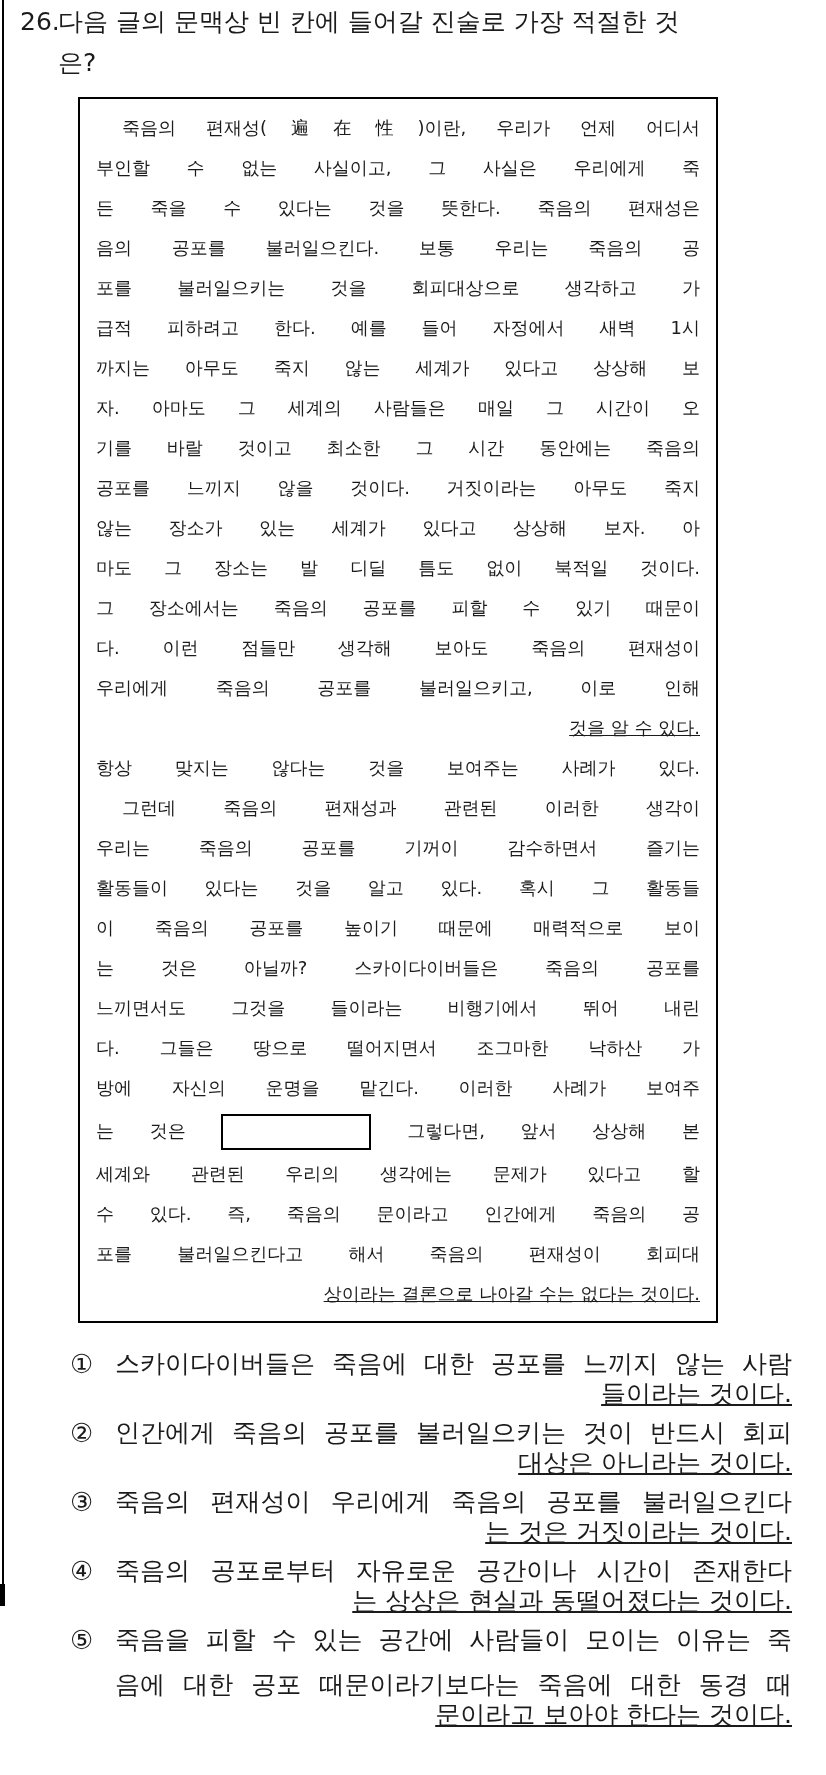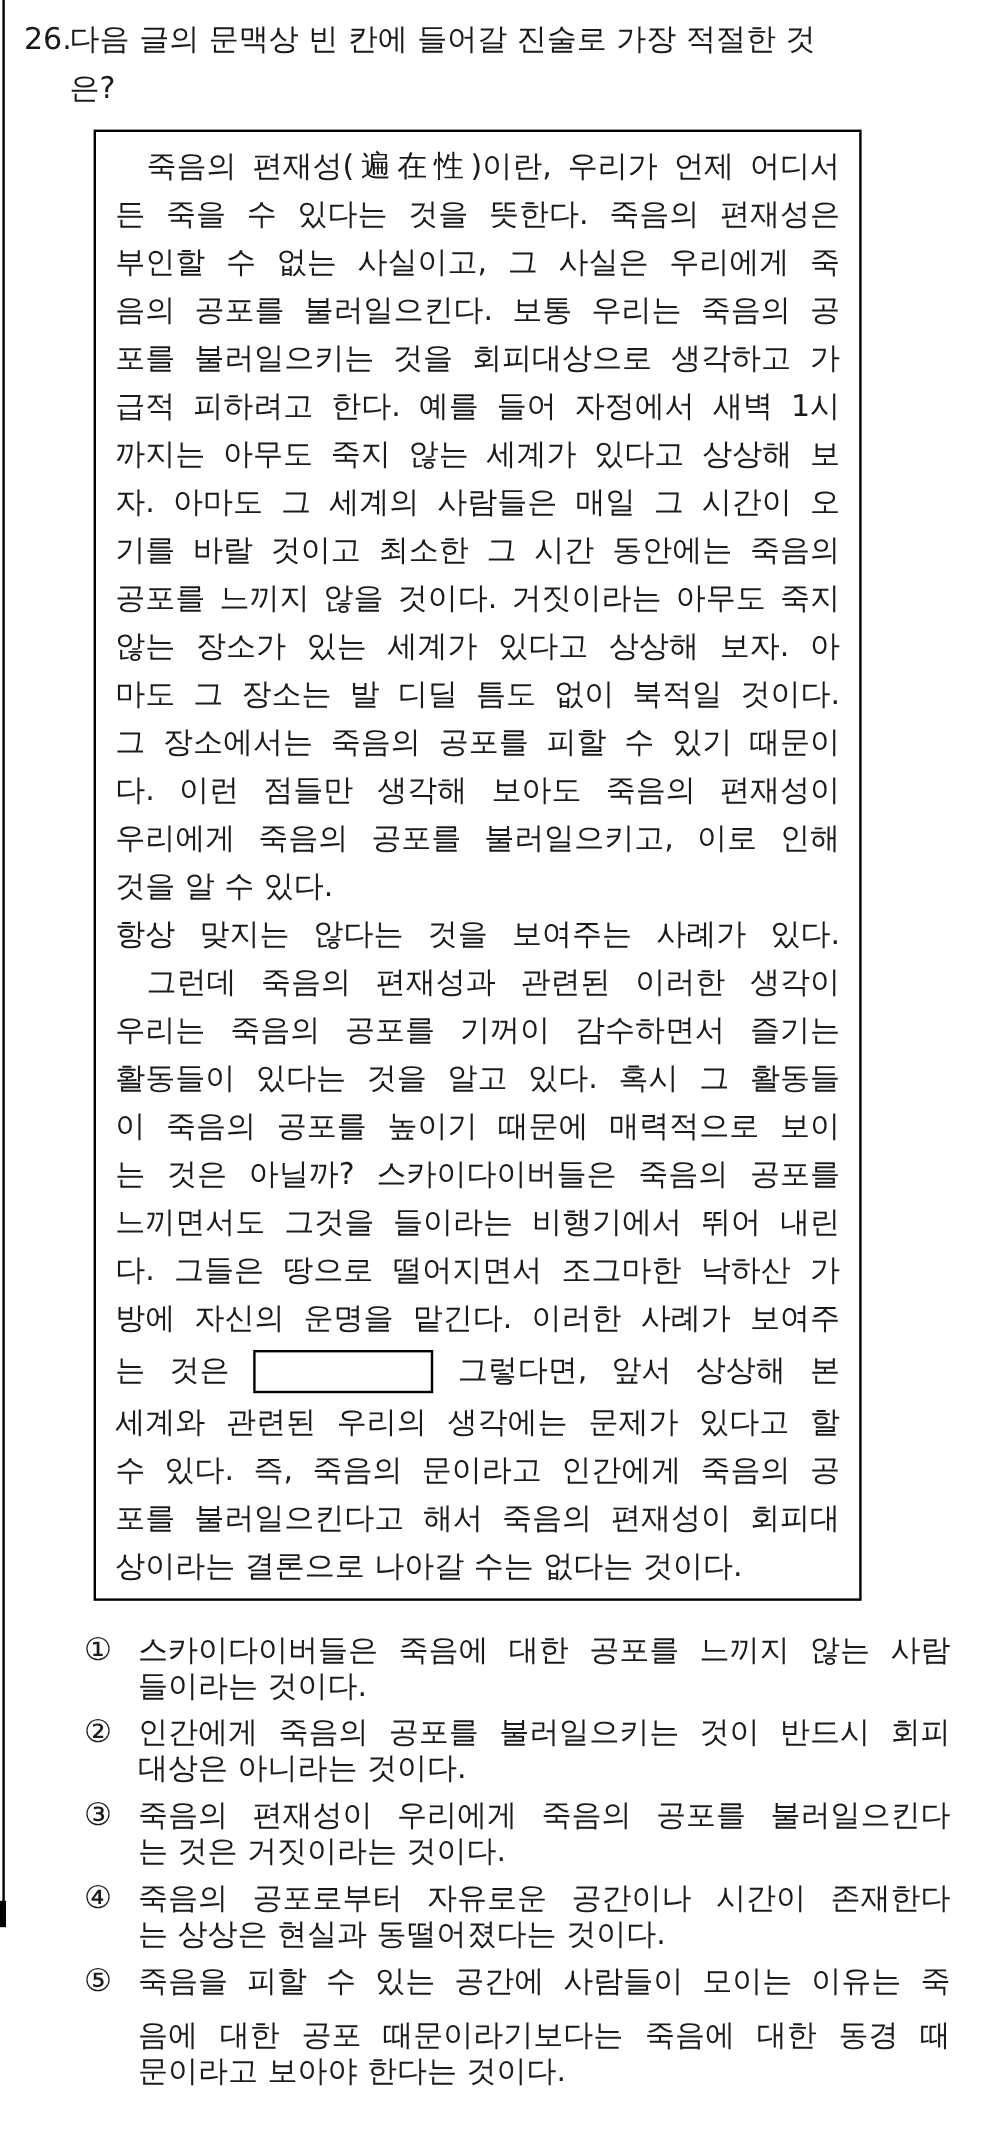--- a/index.html
+++ b/index.html
@@ -7,37 +7,37 @@
     width:826px; height:1775px;
     background:#ffffff;
     color:#1b1b1b;
     font-family:"DejaVu Sans","Liberation Sans",sans-serif;
     position:relative;
     overflow:hidden;
   }
   .vrule      { position:absolute; left:2px; top:0; width:2px; height:1586px; background:#000; }
   .vrule-end  { position:absolute; left:0; top:1584px; width:5px; height:22px; background:#000; }
 
-  .question { display:flex; margin:12px 0 0 20px; font-size:25px; line-height:41px; }
+  .question { display:flex; margin:1px 0 0 20px; font-size:25px; line-height:41px; }
   .qnum  { width:38px; flex:none; }
   .qtext { width:706px; }
 
   .pbox {
     box-sizing:border-box;
     margin:14px 0 0 78px;
     width:640px;
     border:2px solid #000;
     padding:9px 16px 7px 16px;
-    font-size:25px;
+    font-size:18px;
   }
   .pline { height:40px; line-height:40px; overflow:hidden; }
   .pline.blankline { height:46px; line-height:46px; }
   .pline.indent { padding-left:26px; }
   .just { text-align:justify; text-align-last:justify; }
-  .left { text-align:left; }
+  .left { text-align:right;text-decoration:underline; }
 
   .blankbox {
     display:inline-block;
     width:150px; height:36px;
     border:2px solid #000;
     box-sizing:border-box;
     vertical-align:middle;
     background:#fff;
   }
 
@@ -58,22 +58,22 @@
   <div class="qnum">26.</div>
   <div class="qtext">
     <div>다음 글의 문맥상 빈 칸에 들어갈 진술로 가장 적절한 것</div>
     <div>은?</div>
   </div>
 </div>
 
 <div class="pbox">
   <div>
       <div class="pline just indent">죽음의 편재성(遍在性)이란, 우리가 언제 어디서</div>
+      <div class="pline just">부인할 수 없는 사실이고, 그 사실은 우리에게 죽</div>
       <div class="pline just">든 죽을 수 있다는 것을 뜻한다. 죽음의 편재성은</div>
-      <div class="pline just">부인할 수 없는 사실이고, 그 사실은 우리에게 죽</div>
       <div class="pline just">음의 공포를 불러일으킨다. 보통 우리는 죽음의 공</div>
       <div class="pline just">포를 불러일으키는 것을 회피대상으로 생각하고 가</div>
       <div class="pline just">급적 피하려고 한다. 예를 들어 자정에서 새벽 1시</div>
       <div class="pline just">까지는 아무도 죽지 않는 세계가 있다고 상상해 보</div>
       <div class="pline just">자. 아마도 그 세계의 사람들은 매일 그 시간이 오</div>
       <div class="pline just">기를 바랄 것이고 최소한 그 시간 동안에는 죽음의</div>
       <div class="pline just">공포를 느끼지 않을 것이다. 거짓이라는 아무도 죽지</div>
       <div class="pline just">않는 장소가 있는 세계가 있다고 상상해 보자. 아</div>
       <div class="pline just">마도 그 장소는 발 디딜 틈도 없이 북적일 것이다.</div>
       <div class="pline just">그 장소에서는 죽음의 공포를 피할 수 있기 때문이</div>

